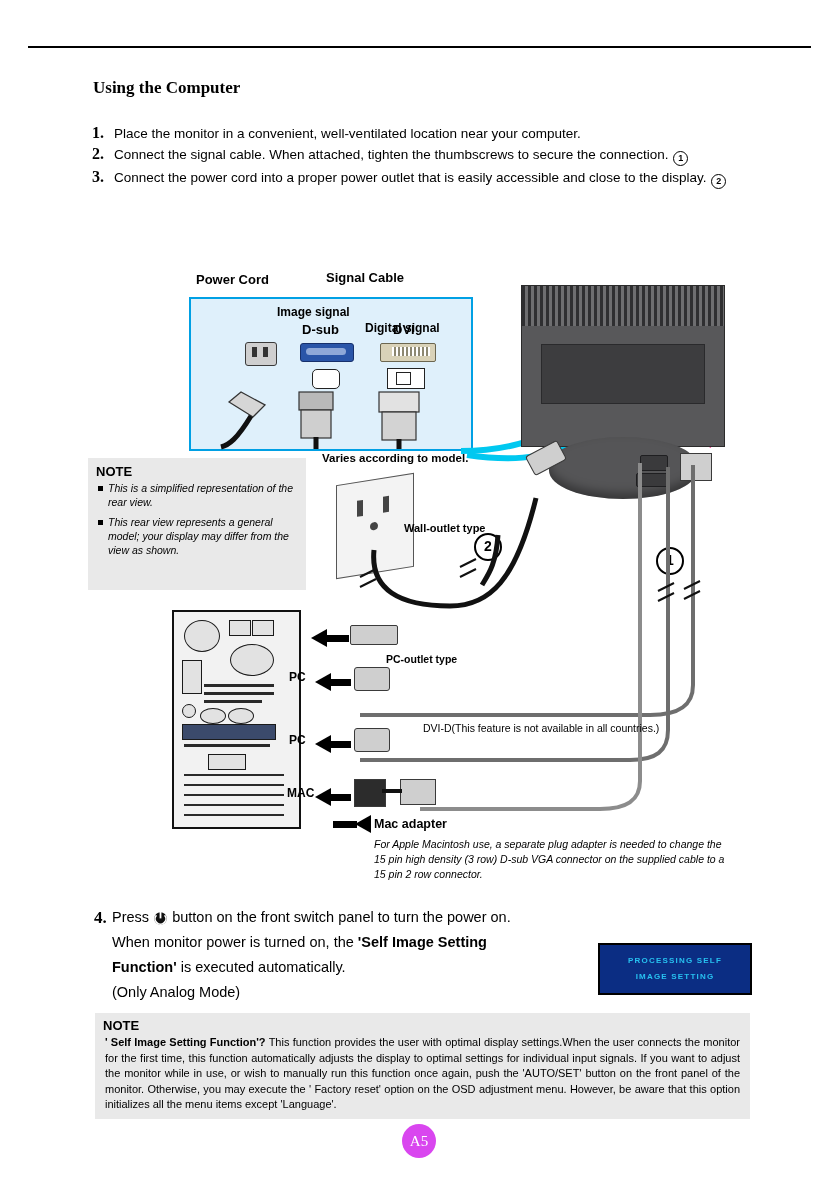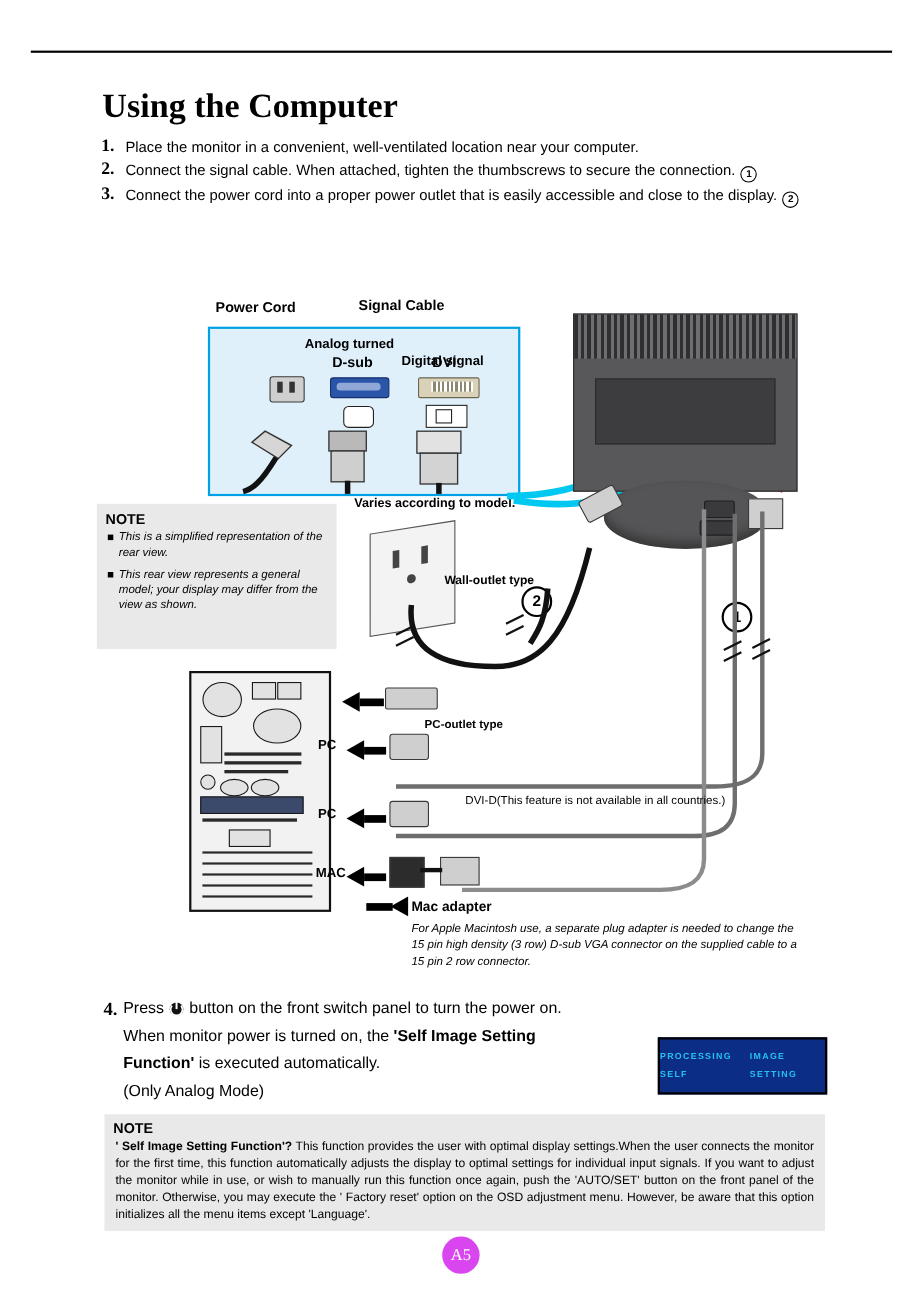--- a/index.html
+++ b/index.html
@@ -45,21 +45,21 @@
     height: 2px;
     background: #000;
   }
   
   .section-heading {
     position: absolute;
     left: 93px;
     top: 78px;
     font-family: "Liberation Serif", serif;
     font-weight: bold;
-    font-size: 31px;
+    font-size: 17px;
   }
   
   .steps {
     position: absolute;
     left: 92px;
     top: 124px;
     width: 660px;
   }
   .step {
     position: relative;
@@ -293,21 +293,21 @@
     top: 943px;
     width: 150px;
     height: 48px;
     background: #0b2d83;
     border: 2px solid #000;
     color: #27c1f0;
     font-size: 8px;
     font-weight: bold;
     letter-spacing: 1.2px;
     display: flex;
-    flex-direction: row;
+    flex-direction: column;
     align-items: center;
     justify-content: center;
     line-height: 16px;
   }
   
   .note-bottom {
     position: absolute;
     left: 95px;
     top: 1013px;
     width: 655px;
@@ -367,21 +367,21 @@
       <span class="circnum">2</span>
     </div>
   </div>
 
   <div class="diagram">
 
     <div class="lbl" style="left:196px; top:17px; font-size:13px;">Power Cord</div>
     <div class="lbl" style="left:326px; top:15px; font-size:13px;">Signal Cable</div>
 
     <div class="conn-box"></div>
-    <div class="lbl" style="left:277px; top:50px;">Analog turned</div>
+    <div class="lbl" style="left:277px; top:50px;">Image signal</div>
     <div class="lbl" style="left:365px; top:66px;">Digital signal</div>
     <div class="lbl" style="left:302px; top:67px; font-size:13px;">D-sub</div>
     <div class="lbl" style="left:393px; top:67px; font-size:13px;">DVI</div>
 
     <div class="plug" style="left:245px; top:87px; width:30px; height:22px; border-radius:3px;"></div>
     <div style="position:absolute;left:252px;top:92px;width:5px;height:10px;background:#333;"></div>
     <div style="position:absolute;left:263px;top:92px;width:5px;height:10px;background:#333;"></div>
 
     <div style="position:absolute;left:300px;top:88px;width:52px;height:17px;background:#2a55a8;border:1.3px solid #17306b;border-radius:3px;"></div>
     <div style="position:absolute;left:306px;top:93px;width:40px;height:7px;background:#8fa8d8;border-radius:4px;"></div>

